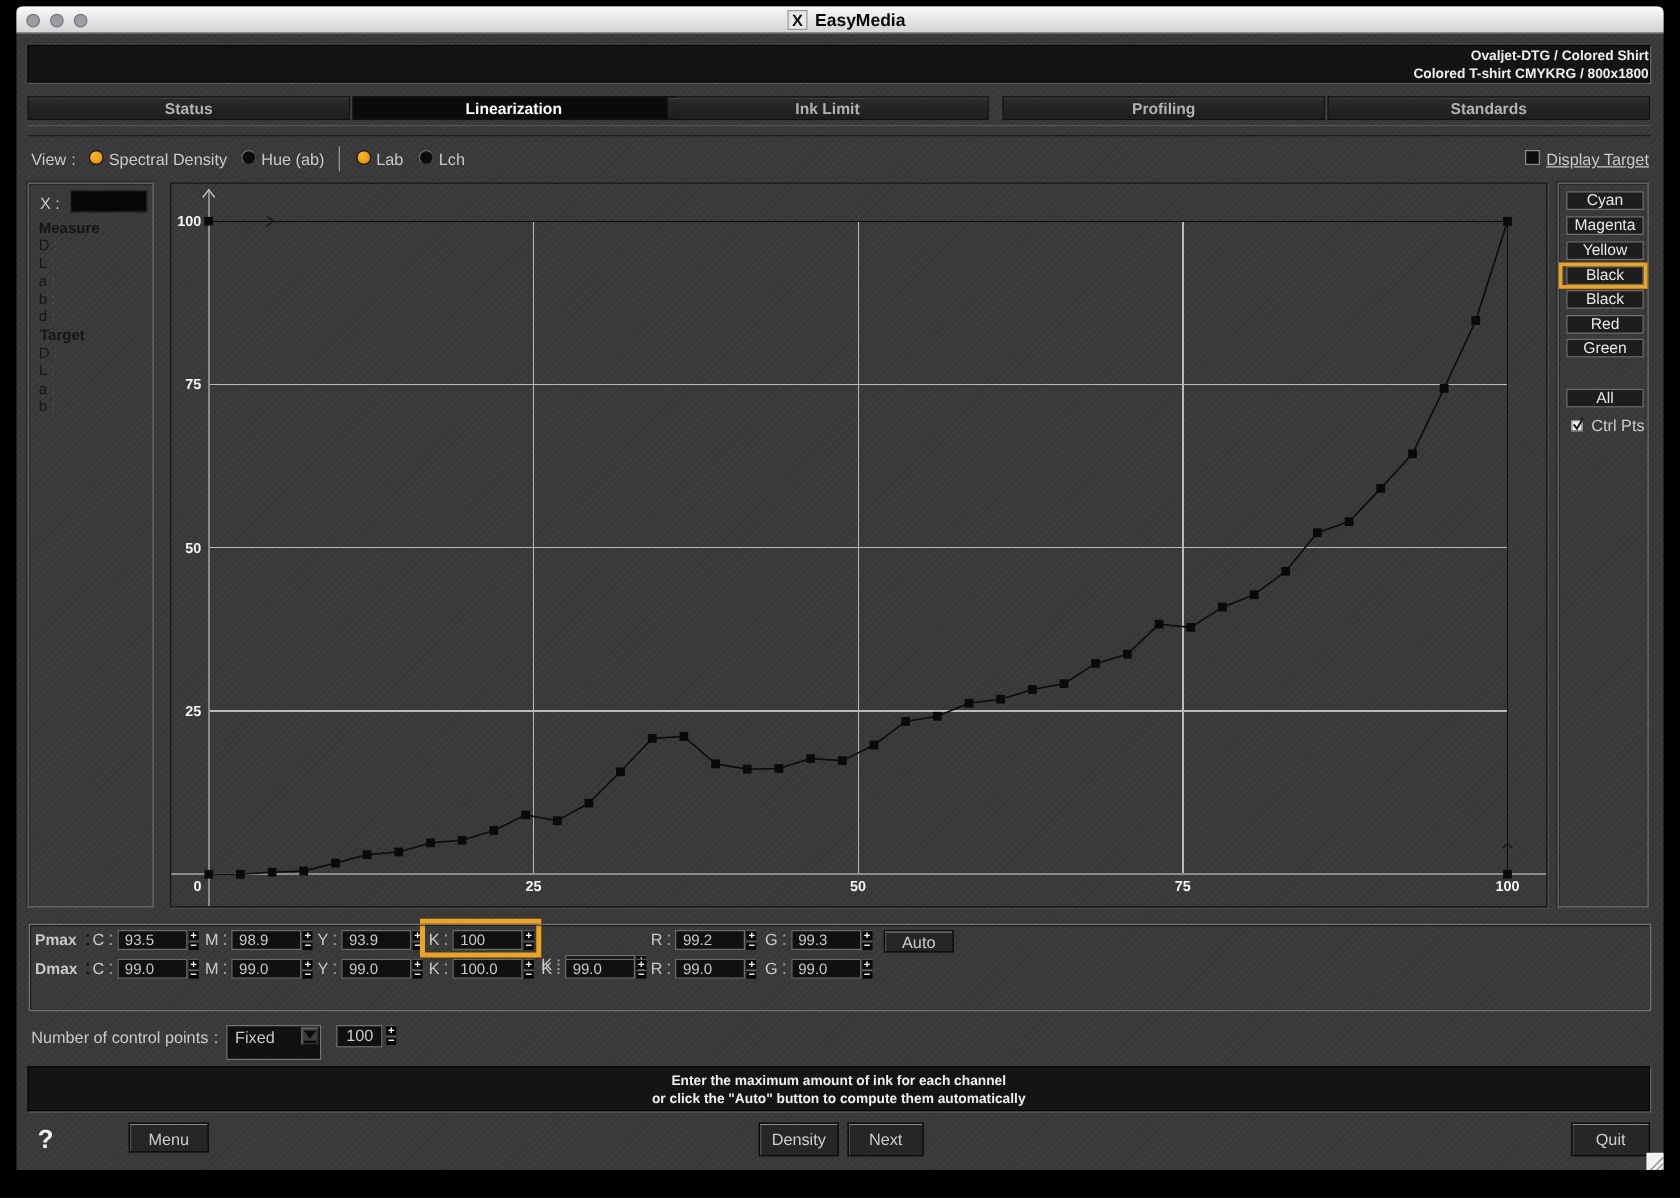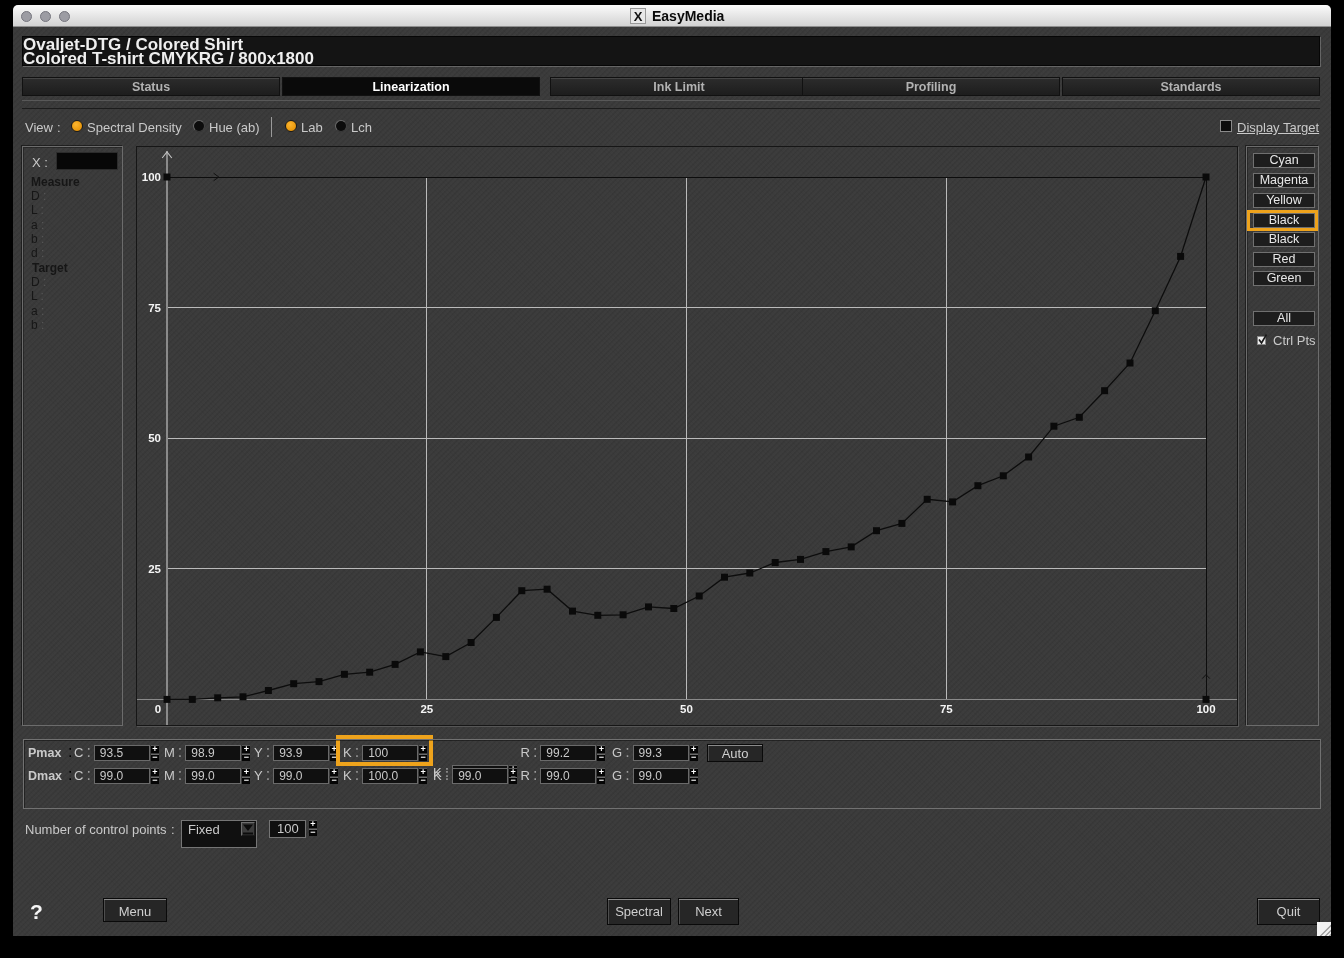--- a/index.html
+++ b/index.html
@@ -6,21 +6,21 @@
   background-color:#3b3b3b;
   background-image:repeating-linear-gradient(-45deg, rgba(0,0,0,0.05) 0px, rgba(0,0,0,0.05) 1px, rgba(255,255,255,0.012) 2px, transparent 4px), repeating-linear-gradient(45deg, rgba(0,0,0,0.028) 0px, rgba(0,0,0,0.028) 1px, transparent 1px, transparent 3px);
   border-radius:5px 5px 0 0; }
 #titlebar { position:absolute; left:0; top:0; width:1318px; height:22px;
   background:linear-gradient(#fbfbfb,#d2d2d2); border-radius:5px 5px 0 0; border-bottom:1px solid #8e8e8e; }
 .circ { position:absolute; top:6px; width:11px; height:11px; border-radius:50%; background:#9c9ca3; border:1px solid #76767e; }
 #ticon { position:absolute; left:617px; top:3px; width:16px; height:16px; background:#e8e8e8; border:1px solid #9a9a9a; color:#111;
   font-weight:bold; font-size:13px; text-align:center; line-height:15px; }
 #ttext { position:absolute; left:639px; top:0; height:24px; line-height:22px; color:#0a0a0a; font-size:14px; font-weight:bold; }
 .blackbox { position:absolute; background:#141414; border:1px solid #060606; box-shadow:1px 1px 0 rgba(255,255,255,0.22); }
-#hdr { left:9px; top:31px; width:1298px; height:30px; color:#efefef; font-size:17px; font-weight:bold; text-align:left; line-height:14px; padding-top:1px; }
+#hdr { left:9px; top:31px; width:1298px; height:30px; color:#efefef; font-size:11px; font-weight:bold; text-align:right; line-height:14px; padding-top:1px; }
 .tab { position:absolute; top:72px; width:258px; height:19px; background:linear-gradient(#2c2c2c,#1d1d1d);
   border:1px solid #111; box-shadow:inset 0 1px 0 rgba(255,255,255,0.12); color:#b2b2b2; font-size:12.5px; font-weight:bold; text-align:center; line-height:19px; }
 .tab.sel { background:#0a0a0a; color:#fff; box-shadow:none; }
 .hline { position:absolute; height:1px; }
 .lbl { position:absolute; color:#c9c9c9; font-size:13px; white-space:pre; }
 .radio { position:absolute; width:12px; height:12px; border-radius:50%; background:#0c0c0c; border:1px solid #6a6a6a; border-bottom-color:#3a3a3a; border-right-color:#454545; }
 .radio.on { background:radial-gradient(circle at 40% 35%, #fcb52f, #e8960a 72%); border:1px solid #1a1a1a; }
 .panel { position:absolute; top:141px; height:580px; border:1px solid #6c6c6c; box-shadow:-1px -1px 0 rgba(0,0,0,0.45), inset 1px 1px 0 rgba(0,0,0,0.3); }
 #lpanel { left:9px; width:101px; }
 #rpanel { left:1233px; width:73px; }
@@ -47,21 +47,21 @@
   <div id="titlebar">
     <div class="circ" style="left:8px"></div>
     <div class="circ" style="left:27px"></div>
     <div class="circ" style="left:46px"></div>
     <div id="ticon">X</div>
     <div id="ttext">EasyMedia</div>
   </div>
   <div class="blackbox" id="hdr">Ovaljet-DTG / Colored Shirt<br>Colored T-shirt CMYKRG / 800x1800</div>
   <div class="tab sel0" style="left:9px">Status</div>
   <div class="tab sel" style="left:269px">Linearization</div>
-  <div class="tab" style="left:537px">Ink Limit</div>
+  <div class="tab" style="left:520px">Ink Limit</div>
   <div class="tab" style="left:789px">Profiling</div>
   <div class="tab" style="left:1049px">Standards</div>
   <div class="hline" style="left:9px; top:95px; width:1298px; background:#585858"></div>
   <div class="hline" style="left:9px; top:103px; width:1298px; background:#1c1c1c"></div>
 
   <div class="lbl" style="left:12px; top:115px;">View</div>
   <div class="lbl" style="left:44px; top:115px;">:</div>
   <div class="radio on" style="left:58px; top:115px;"></div>
   <div class="lbl" style="left:74px; top:115px;">Spectral Density</div>
   <div class="radio" style="left:180px; top:115px;"></div>
@@ -216,22 +216,23 @@
           <rect x="1" y="9.5" width="10" height="2" fill="#0c0c0c"></rect>
         </svg>
     </span>
   </div>
   <div style="position:absolute; left:256px; top:815px; width:37px; height:18px; background:#101010; border:1px solid #757575; color:#c9c9c9; font-size:13px; line-height:16px; padding-left:7px;">100</div>
   <div class="spin" style="position:absolute; left:295px; top:815px;">
       <i>+</i>
       <i class="m">−</i>
     </div>
 
+  <div class="blackbox" style="left:9px; top:848px; width:1298px; height:36px; color:#f0f0f0; font-size:11px; font-weight:bold; text-align:center; line-height:14px; padding-top:4px;">Enter the maximum amount of ink for each channel<br>or click the "Auto" button to compute them automatically</div>
 
   <div style="position:absolute; left:17px; top:895px; color:#f5f5f5; font-size:21px; font-weight:bold;">?</div>
   <div class="btn" style="left:50px; top:893px; width:64px; height:24px; line-height:26px;margin-left:40px;">Menu</div>
-  <div class="btn" style="left:594px; top:893px; width:64px; height:27px; line-height:26px;">Spectral</div>
+  <div class="btn" style="left:594px; top:893px; width:64px; height:27px; line-height:26px;">Density</div>
   <div class="btn" style="left:665px; top:893px; width:61px; height:27px; line-height:26px;">Next</div>
   <div class="btn" style="left:1244px; top:893px; width:63px; height:27px; line-height:26px;">Quit</div>
   <svg style="position:absolute; left:1304px; top:917px;" width="14" height="14" viewBox="0 0 14 14">
       <rect width="14" height="14" fill="#f2f2f2"></rect>
       <path d="M3,14.5 L14.5,3 M8,14.5 L14.5,8 M12,14.5 L14.5,12" stroke="#9a9a9a" stroke-width="1.3"></path>
     </svg>
 </div>
 </body></html>

